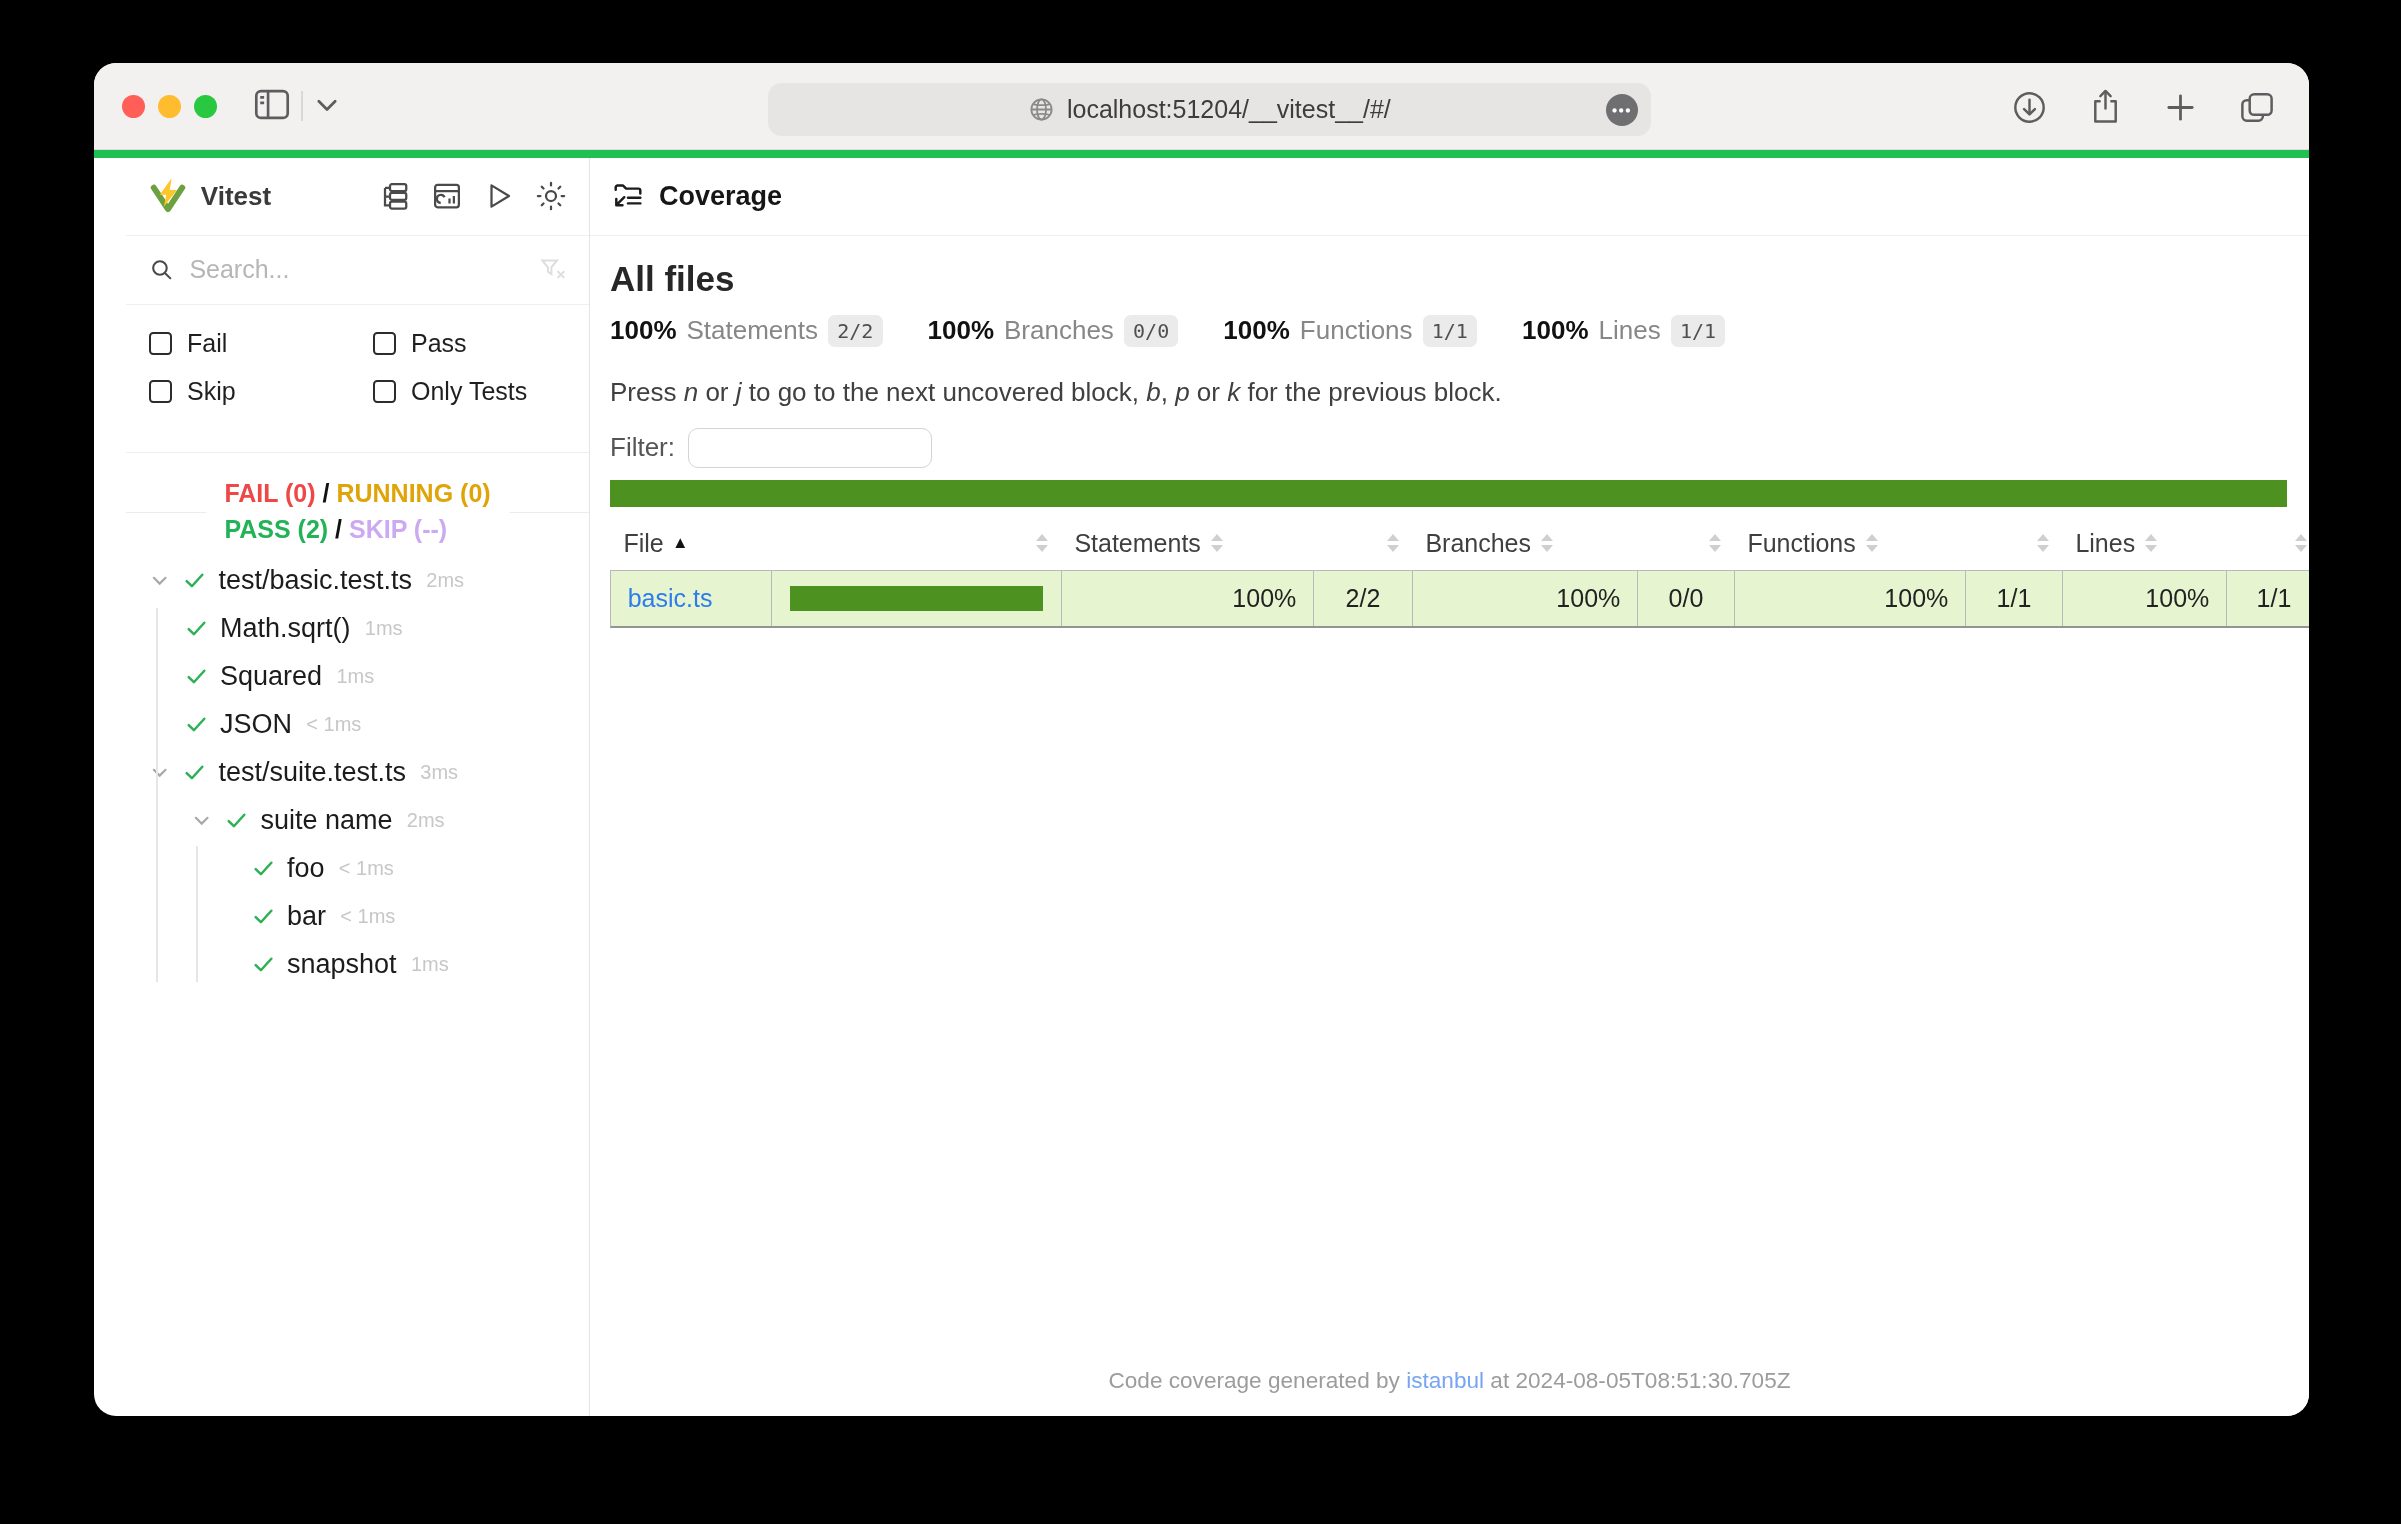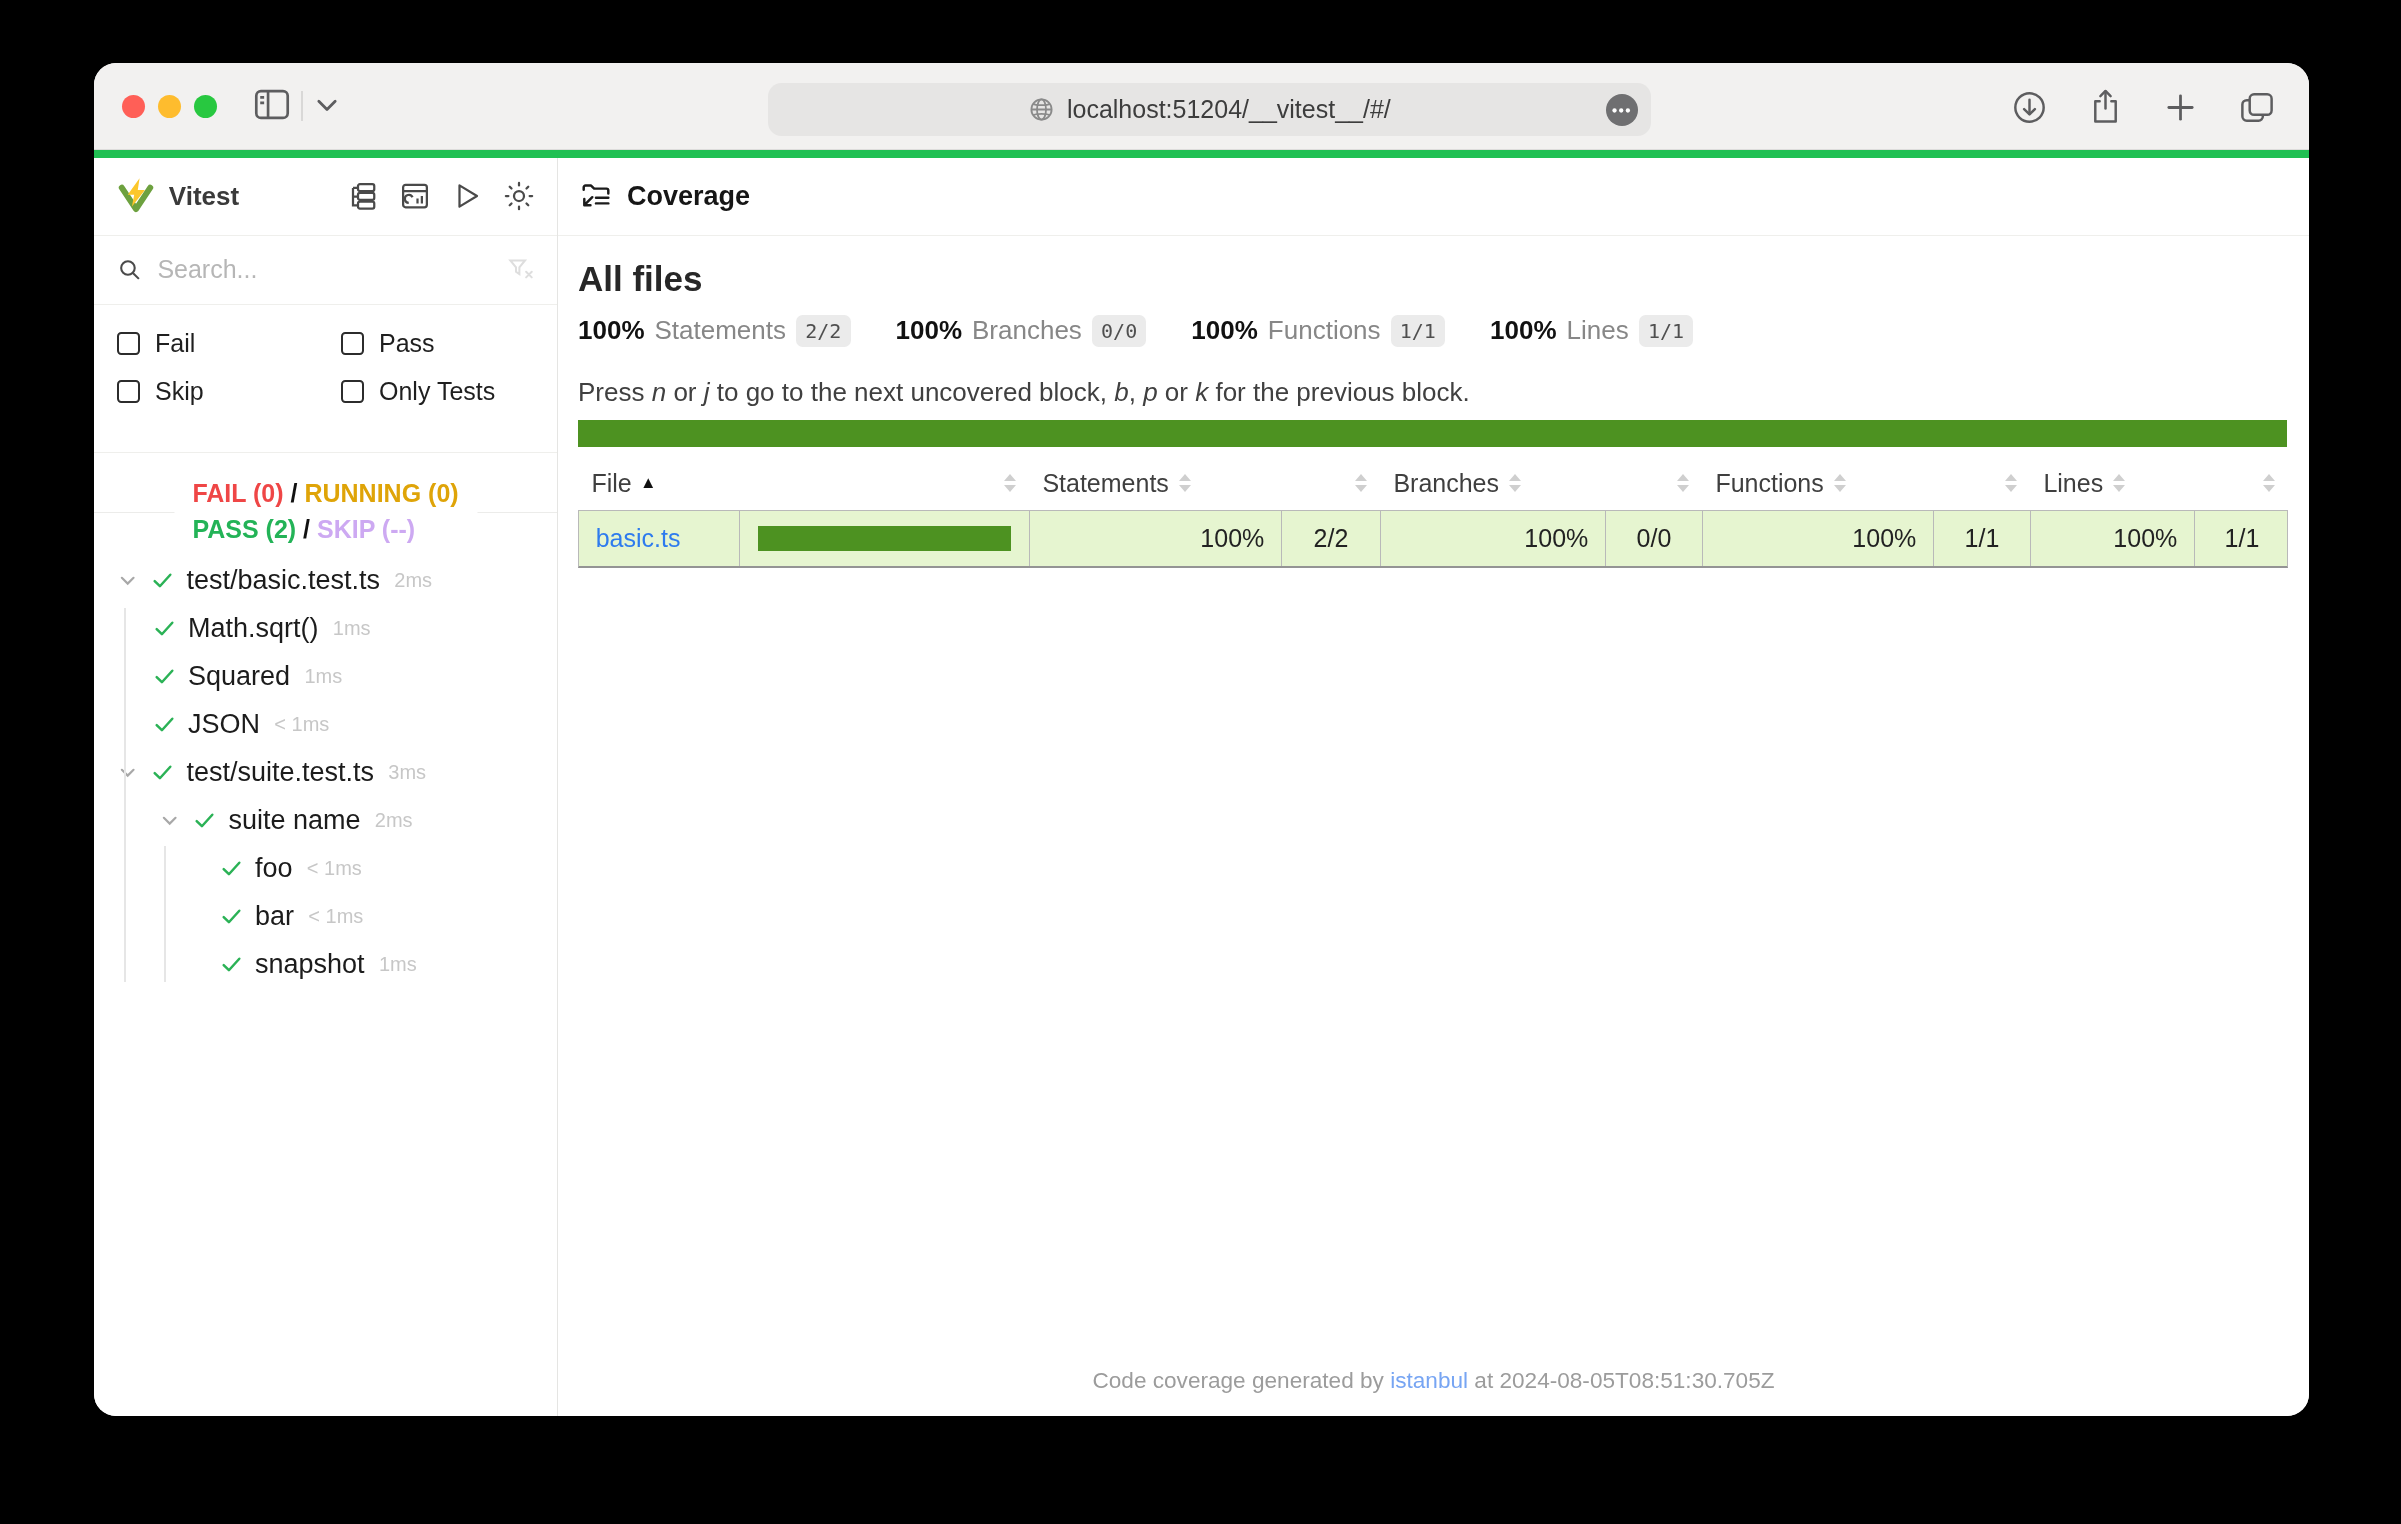--- a/index.html
+++ b/index.html
@@ -29,21 +29,21 @@
   .url-text { font-size:25px; color:#3d3d3d; }
   .url-more { position:absolute; right:13.4px; top:11px; width:32px; height:32px; border-radius:50%;
               background:#6f6f71; color:#fff; display:flex; align-items:center;
               justify-content:center; font-size:22px; font-weight:700; letter-spacing:0.8px; }
   .tb-right { position:absolute; right:33px; top:25px; display:flex; gap:40px; align-items:center; }
 
   
   .progress { height:7.5px; background:var(--progress-green,#21c053); flex:0 0 auto; }
 
   
-  .app { flex:1; display:flex; min-height:0; }
+  .app { flex:1; display:flex; min-height:0;padding-left:32px; }
 
   
   .sidebar { width:464px; flex:0 0 auto; border-right:1.7px solid #e5e5e3;
              display:flex; flex-direction:column; background:#fff; }
   .sb-header { height:78px; flex:0 0 auto; border-bottom:1.7px solid #efefec;
                display:flex; align-items:center; padding:0 23.4px; gap:13.4px; }
   .sb-title { font-size:26px; font-weight:600; color:#3a3a3a; }
   .sb-header-icons { margin-left:auto; display:flex; gap:22px; align-items:center; color:#4a4a4a; }
   .sb-search { height:69px; flex:0 0 auto; border-bottom:1.7px solid #efefec;
                display:flex; align-items:center; padding:0 23.4px; gap:15px;justify-content:flex-end; }
@@ -422,20 +422,24 @@
           </span>
           <span class="stat">
             <span class="stat-pct">100%</span>
             <span class="stat-label">Lines</span>
             <span class="stat-frac">1/1</span>
           </span>
         </div>
 
         <div class="press"><span>Press </span><i>n</i><span> or </span><i>j</i><span> to go to the next uncovered block, </span><i>b</i><span>, </span><i>p</i><span> or </span><i>k</i><span> for the previous block.</span></div>
 
+        <div class="filter-row">
+          <span>Filter:</span>
+          <input type="text" style="">
+        </div>
 
         <div class="cover-bar"></div>
 
         <div class="ctable">
           <div class="thead">
             <span class="th">
                 <span>File</span>
                 <span class="asc">▲</span>
               </span>
             <span class="th end">

